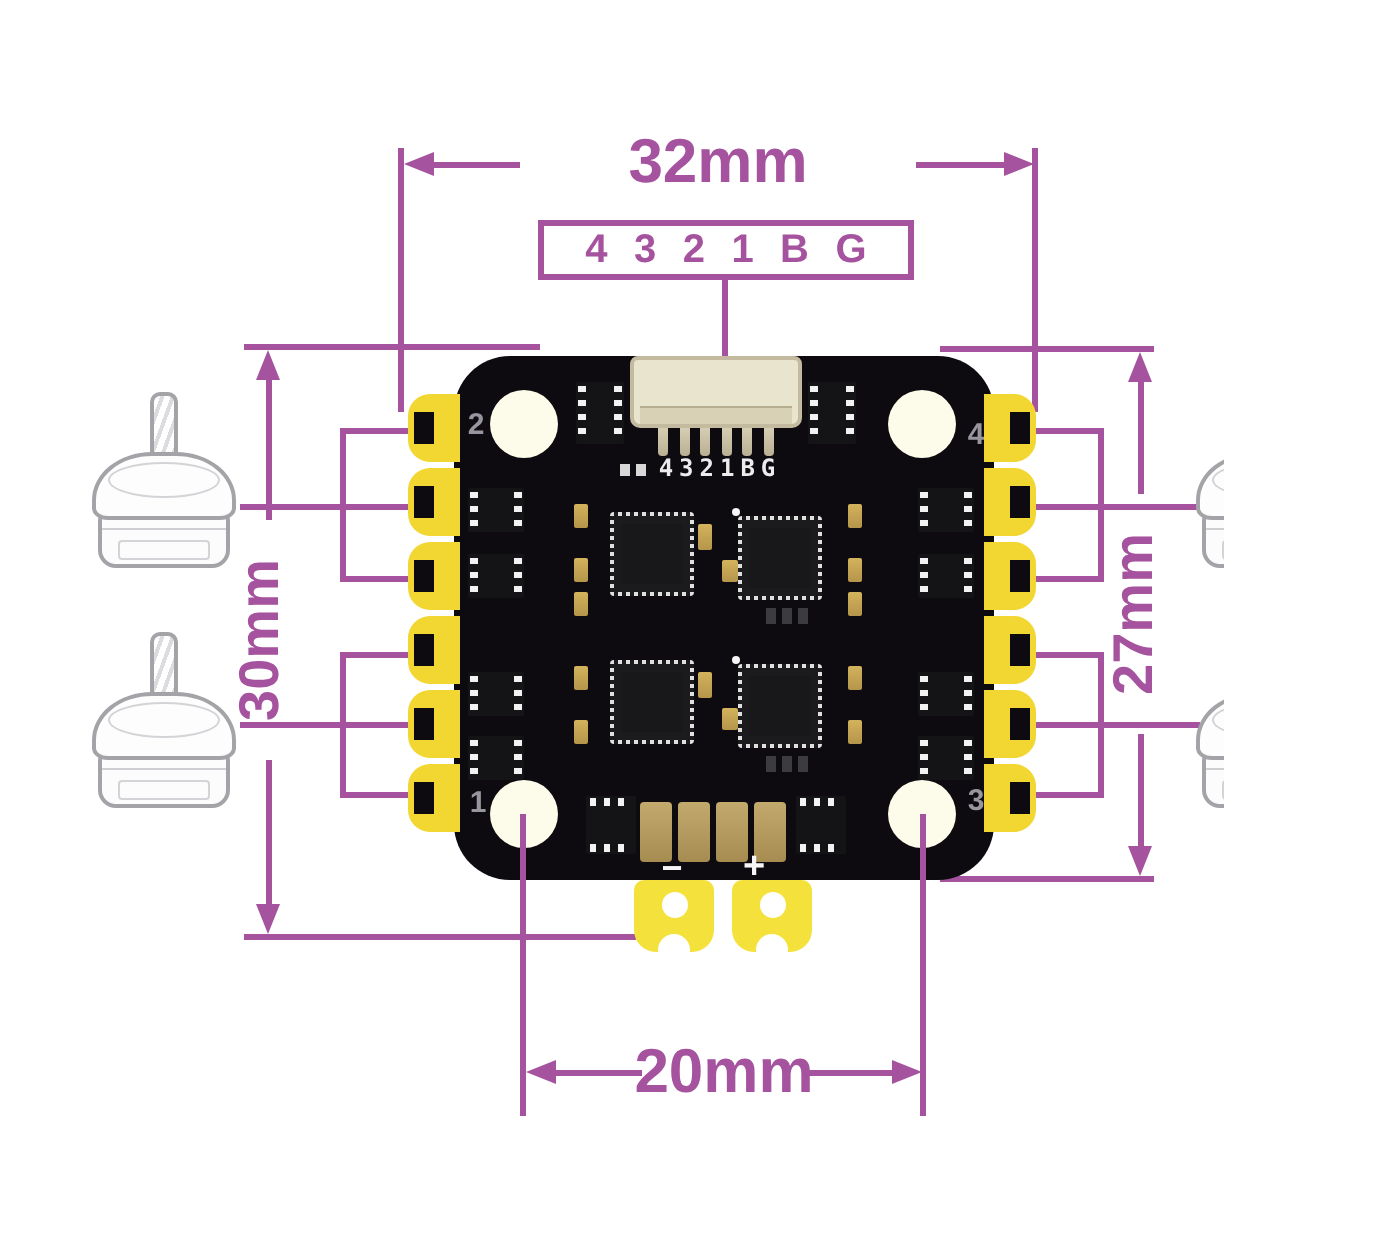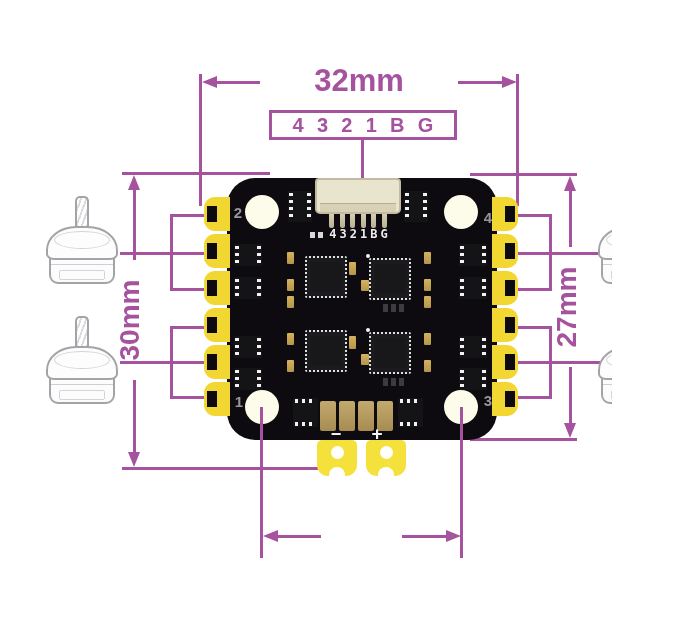--- a/index.html
+++ b/index.html
@@ -161,20 +161,21 @@
   <div class="tab-hole" style="left:380px;top:446px"></div>
   <div class="tab-notch" style="left:329px;top:467px"></div>
   <div class="tab-notch" style="left:378px;top:467px"></div>
 
   <div class="pline" style="left:260px;top:407px;width:3px;height:151px"></div>
   <div class="pline" style="left:460px;top:407px;width:3px;height:151px"></div>
   <div class="ah ah-left" style="left:263px;top:530px"></div>
   <div class="pline" style="left:277px;top:535px;width:44px;height:3px"></div>
   <div class="pline" style="left:402px;top:535px;width:44px;height:3px"></div>
   <div class="ah ah-right" style="left:446px;top:530px"></div>
+  <div class="dim-label" style="left:302px;top:517px;width:120px">20mm</div>
 
   <div class="motor" style="left:46px;top:196px">
     <div class="m-shaft"></div>
     <div class="m-body"></div>
     <div class="m-dome"></div>
   </div>
   <div class="motor" style="left:46px;top:316px">
     <div class="m-shaft"></div>
     <div class="m-body"></div>
     <div class="m-dome"></div>

